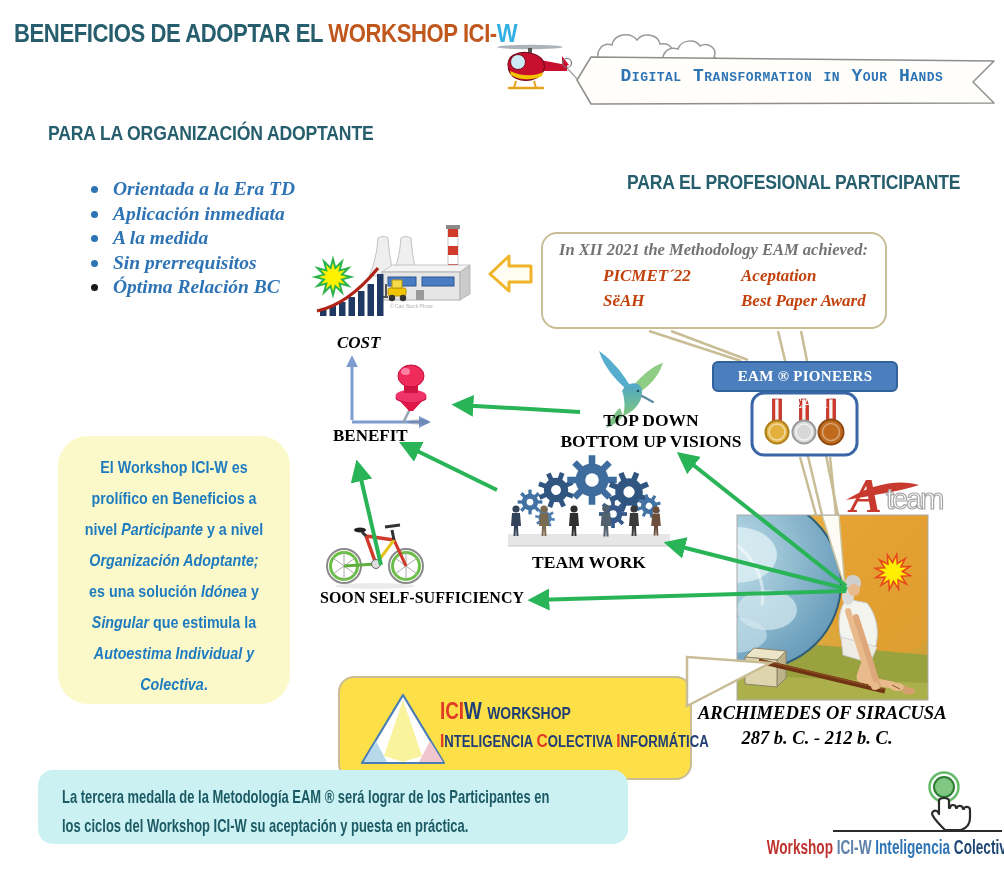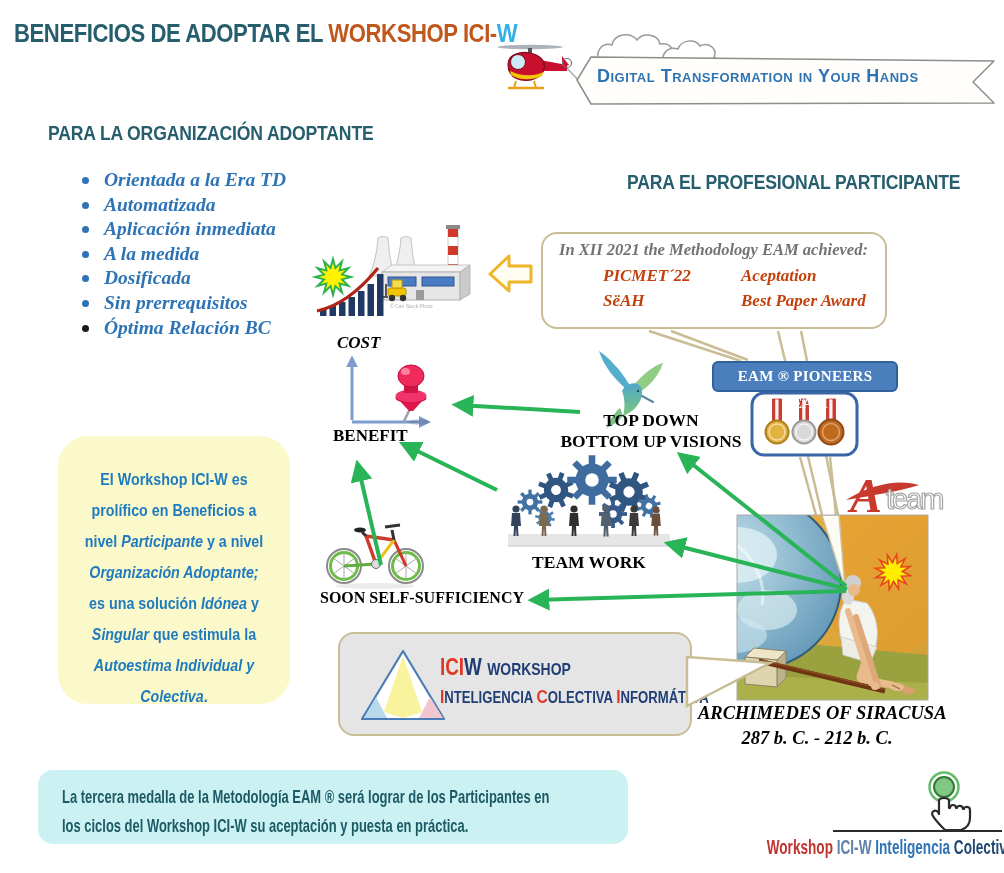--- a/index.html
+++ b/index.html
@@ -6,29 +6,29 @@
   .slide{position:relative;width:1004px;height:873px;background:#ffffff;overflow:hidden;
          font-family:"Liberation Sans",sans-serif;}
   .abs{position:absolute}
   svg.layer{position:absolute;left:0;top:0;pointer-events:none}
   .title{left:14px;top:18px;font-size:26px;font-weight:bold;letter-spacing:-.5px;
          transform:scaleX(.85);transform-origin:left top;white-space:nowrap}
   .sec-h{font-weight:bold;color:#265E6D;letter-spacing:-.2px;transform:scaleX(.88);
          transform-origin:left top;white-space:nowrap;font-size:20px}
   #h-org{left:48px;top:122px}
   #h-prof{left:627px;top:171px}
-  .bullets{left:72px;top:164px;width:330px;list-style:none;margin:4px;padding:0;
+  .bullets{left:72px;top:164px;width:330px;list-style:none;margin:13px;padding:0;
            font-family:"Liberation Serif",serif;font-style:italic;font-weight:bold;
            font-size:19.5px;color:#2E74B5}
   .bullets li{position:relative;padding-left:28px;line-height:24.6px;white-space:nowrap}
   .bullets li::before{content:"";position:absolute;left:6px;top:9px;width:7px;height:7px;
            border-radius:50%;background:#2E74B5}
   .bullets li:last-child::before{background:#1a1a1a}
-  .banner-text{left:597px;top:66px;width:370px;
-           font-family:Liberation Sans, sans-serif;font-variant:small-caps;font-weight:bold;
+  .banner-text{left:597px;top:66px;width:370px;text-align:center;
+           font-family:Liberation Mono, monospace;font-variant:small-caps;font-weight:bold;
            font-size:18px;color:#2E74B5;letter-spacing:.5px}
   .callout{left:541px;top:232px;width:342px;height:93px;background:#fff;
            border:2.5px solid #C9BD96;border-radius:16px}
   .callout .intro{position:absolute;left:16px;top:6px;font-family:"Liberation Serif",serif;
            font-style:italic;font-weight:bold;font-size:16.5px;color:#737373;white-space:nowrap}
   .callout .row{position:absolute;left:60px;display:flex;font-family:"Liberation Serif",serif;
            font-style:italic;font-weight:bold;font-size:17px;color:#c2410c;white-space:nowrap}
   .callout .row .ev{width:138px}
   .r1{top:32px}.r2{top:57px}
   .eam-btn{left:712px;top:361px;width:182px;height:27px;background:#4B7EBC;
@@ -39,24 +39,24 @@
            text-align:center;white-space:nowrap}
   #lbl-topdown{left:556px;top:410px;width:190px;font-size:17.5px;line-height:21px}
   #lbl-teamwork{left:506px;top:552px;width:166px;font-size:17.5px}
   #lbl-soon{left:318px;top:589px;width:208px;font-size:16px}
   #lbl-cost{left:337px;top:333px;font-style:italic;font-size:17px}
   #lbl-benefit{left:333px;top:426px;font-size:17px}
   #lbl-arch{left:698px;top:701px;width:238px;font-style:italic;font-size:18.5px;line-height:25px}
   #lbl-arch span{display:block}
   .ybox{left:58px;top:436px;width:232px;height:268px;background:#FBF9CA;border-radius:30px;
            color:#1F7BBF;font-weight:bold;font-size:17px;text-align:center;
-           padding-top:28px;box-sizing:border-box}
+           padding-top:16px;box-sizing:border-box}
   .ybox .yl{display:block;line-height:31px;white-space:nowrap;transform:scaleX(.84);
            transform-origin:center top}
-  .iciw{left:338px;top:632px;width:350px;height:100px;background:#e5e5e5;
+  .iciw{left:338px;top:676px;width:350px;height:100px;background:#fde047;
            border:2.5px solid #C9BD96;border-radius:16px}
   .iciw .l1,.iciw .l2{position:absolute;left:100px;font-weight:bold;white-space:nowrap;
            transform:scaleX(.82);transform-origin:left top}
   .iciw .l1{top:20px}.iciw .l2{top:52px}
   .cbox{left:38px;top:770px;width:590px;height:74px;background:#CBF1F2;border-radius:15px;
            color:#1C5A66;font-weight:bold;font-size:18.5px;box-sizing:border-box;
            padding:12px 0 0 24px}
   .cbox .cl{display:block;line-height:29px;white-space:nowrap;transform:scaleX(.70);
            transform-origin:left top}
   .footer-line{left:656px;top:836px;width:346px;text-align:right;font-weight:bold;
@@ -322,24 +322,22 @@
   </svg>
 
   <div class="abs title"><span style="color: rgb(38, 94, 109);">BENEFICIOS DE ADOPTAR EL </span><span style="color: rgb(192, 87, 29);">WORKSHOP ICI-</span><span style="color: rgb(51, 177, 228);">W</span></div>
 
   <div class="abs banner-text">Digital Transformation in Your Hands</div>
 
   <div class="abs sec-h" id="h-org">PARA LA ORGANIZACIÓN ADOPTANTE</div>
 
   <ul class="abs bullets">
     <li>Orientada a la Era TD</li>
-    <li>Automatizada</li>
     <li>Aplicación inmediata</li>
     <li>A la medida</li>
-    <li>Dosificada</li>
     <li>Sin prerrequisitos</li>
     <li>Óptima Relación BC</li>
   </ul>
 
   <div class="abs sec-h" id="h-prof">PARA EL PROFESIONAL PARTICIPANTE</div>
 
   <div class="abs callout">
     <div class="intro">In XII 2021 the Methodology EAM achieved:</div>
     <div class="row r1">
       <span class="ev">PICMET´22</span>

